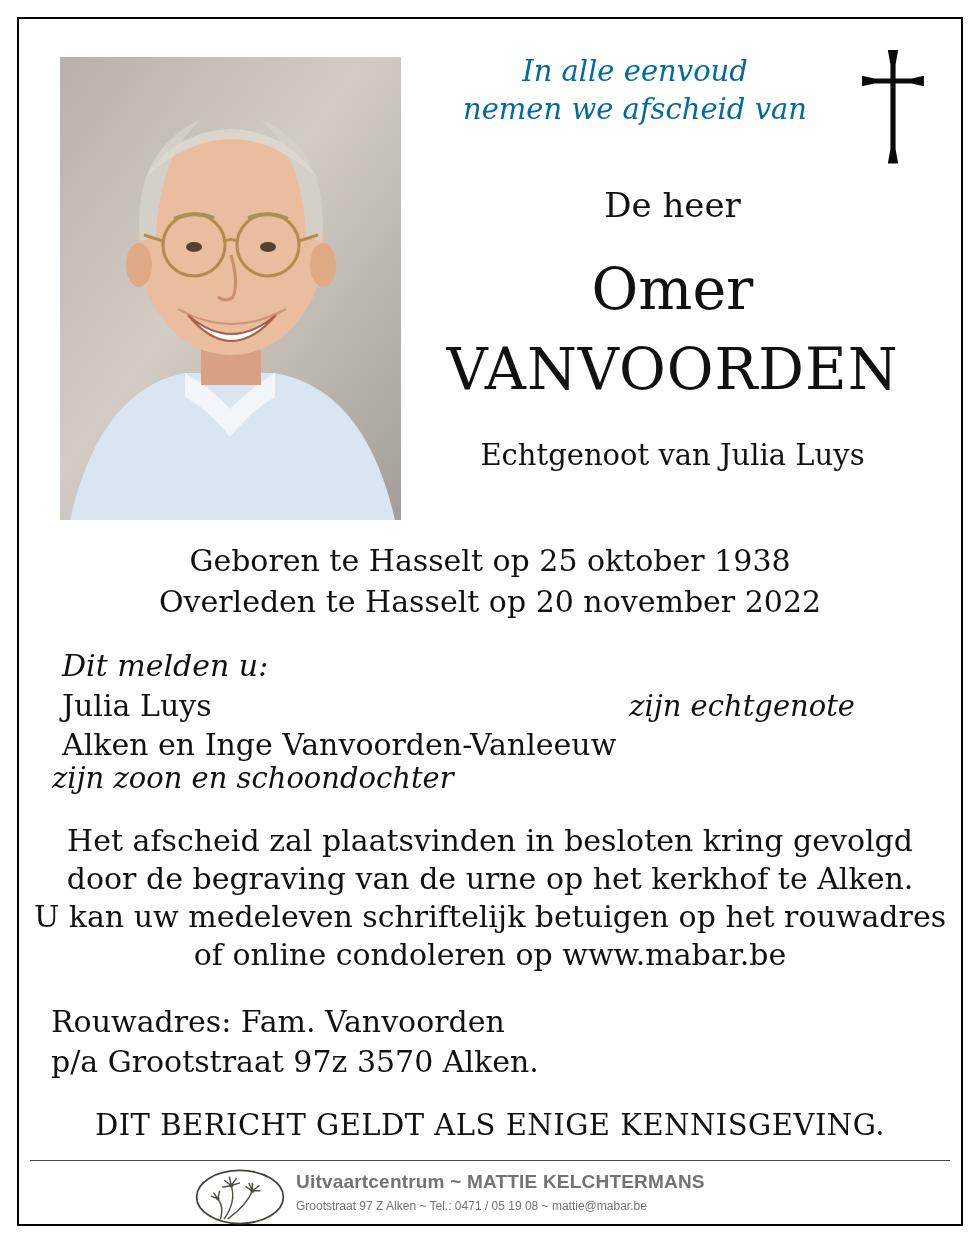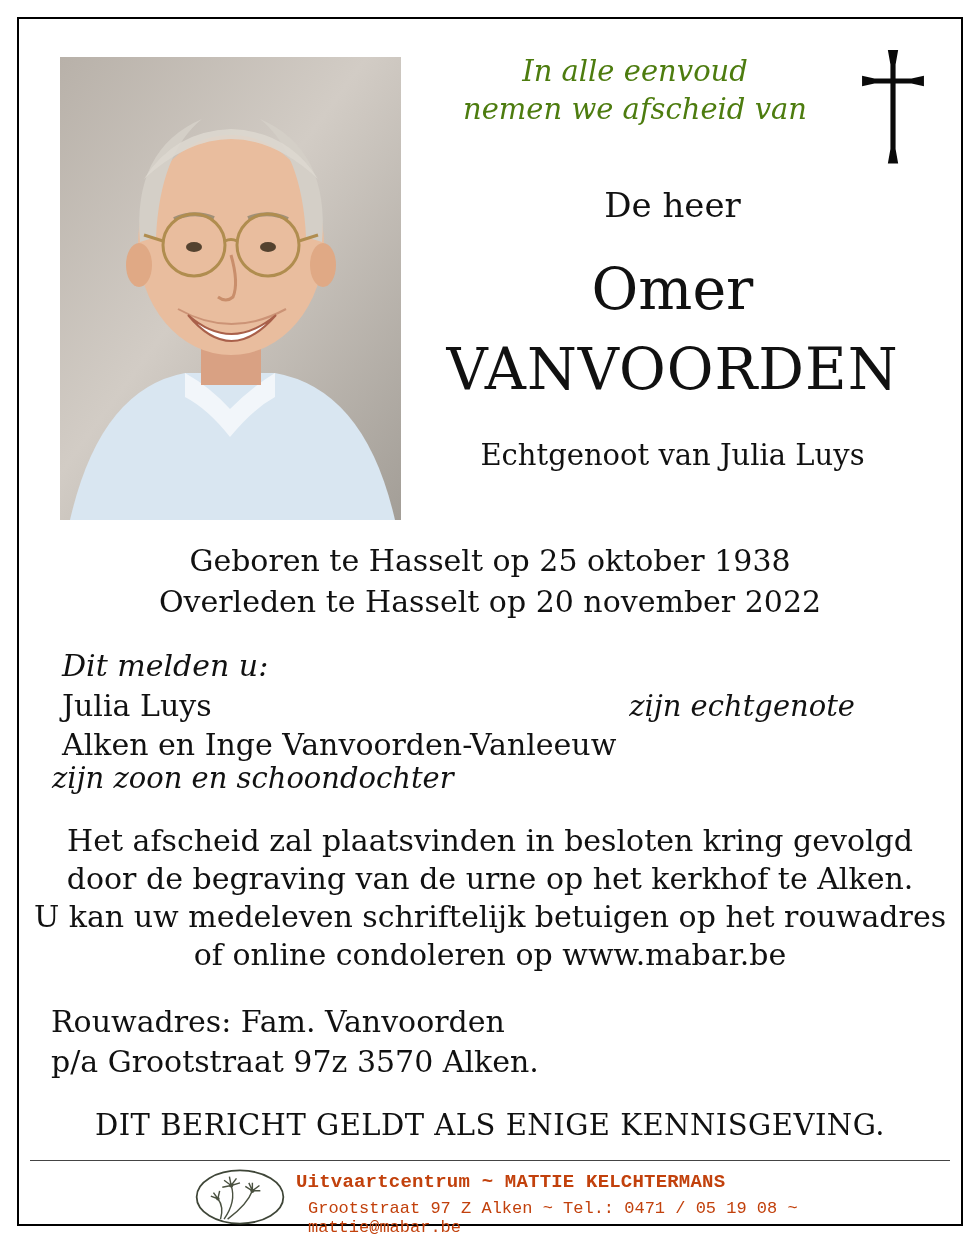--- a/index.html
+++ b/index.html
@@ -15,21 +15,21 @@
   .photo {
     position:absolute; left:60px; top:57px; width:341px; height:463px;
     overflow:hidden; background:#c6c0b9;
   }
   .photo svg { display:block; width:100%; height:100%; }
   .cross {
     position:absolute; left:860px; top:48px; width:66px; height:116px;
   }
   .intro {
     position:absolute; left:405px; top:52px; width:460px;
-    text-align:center; font-style:italic; font-size:29px; line-height:38px; color:#4d7c0f;
+    text-align:center; font-style:italic; font-size:29px; line-height:38px; color:#0369a1;
   }
   .name-col { position:absolute; left:420px; width:505px; text-align:center; }
   .salutation { top:185px; font-size:34px; }
   .first-name { top:256px; font-size:57px; }
   .last-name  { top:336px; font-size:57px; letter-spacing:1px; }
   .spouse     { top:438px; font-size:29px; }
   .dates {
     position:absolute; left:19px; right:19px; top:540px;
     text-align:center; font-size:30px; line-height:41px;
   }
@@ -61,24 +61,24 @@
     text-align:center; font-size:29px; letter-spacing:0.5px;
   }
   .divider {
     position:absolute; left:30px; right:30px; top:1160px;
     border-top:1.5px solid #444;
   }
   .logo { position:absolute; left:194px; top:1167px; width:92px; height:60px; }
   .logo svg { display:block; width:100%; height:100%; }
   .footer-text {
     position:absolute; left:296px; top:1171px; width:560px;
-    font-family:Liberation Mono, monospace; color:#c2410c;
+    font-family:Liberation Sans, sans-serif; color:#737373;
   }
   .footer-company { font-size:19px; font-weight:bold; letter-spacing:0.2px; }
-  .footer-details { font-size:17px; margin-top:6px;margin-left:12px; }
+  .footer-details { font-size:12px; margin-top:6px; }
 </style>
 </head>
 <body>
 
 <div class="page">
   <div class="frame"></div>
 
   <div class="photo">
     <svg viewBox="0 0 341 463" preserveAspectRatio="none">
       <defs>

